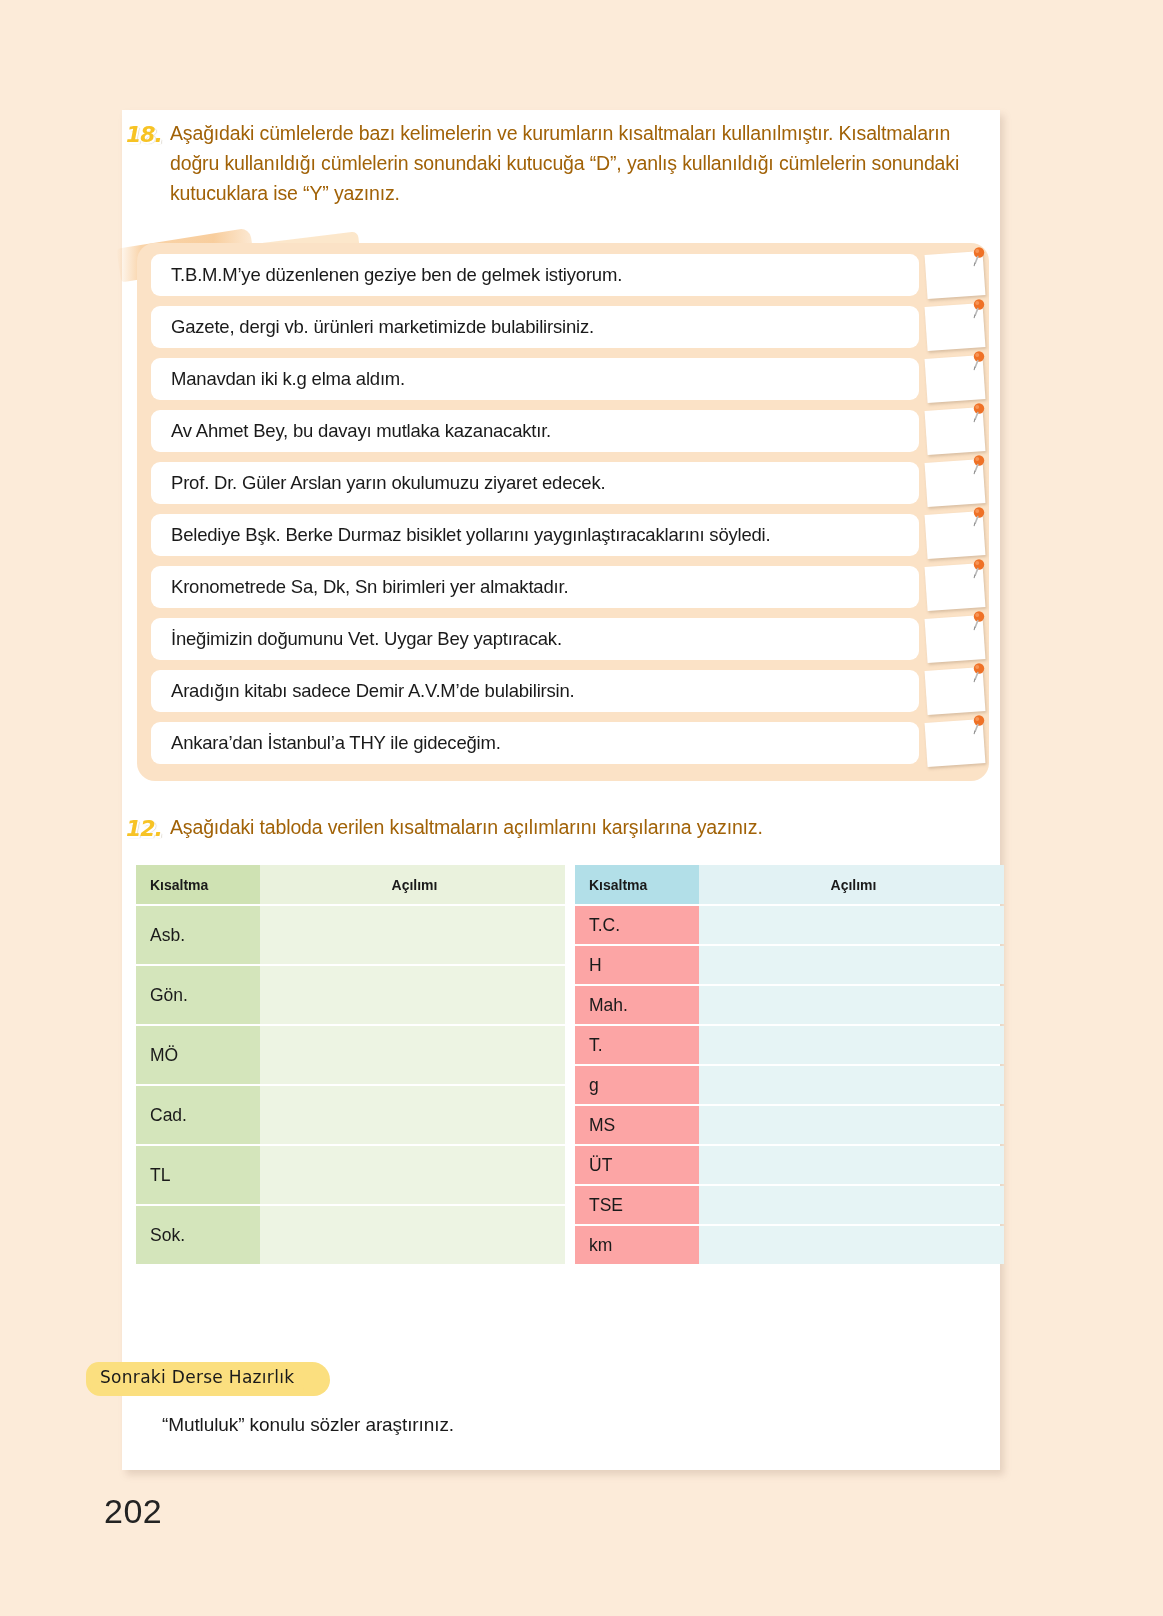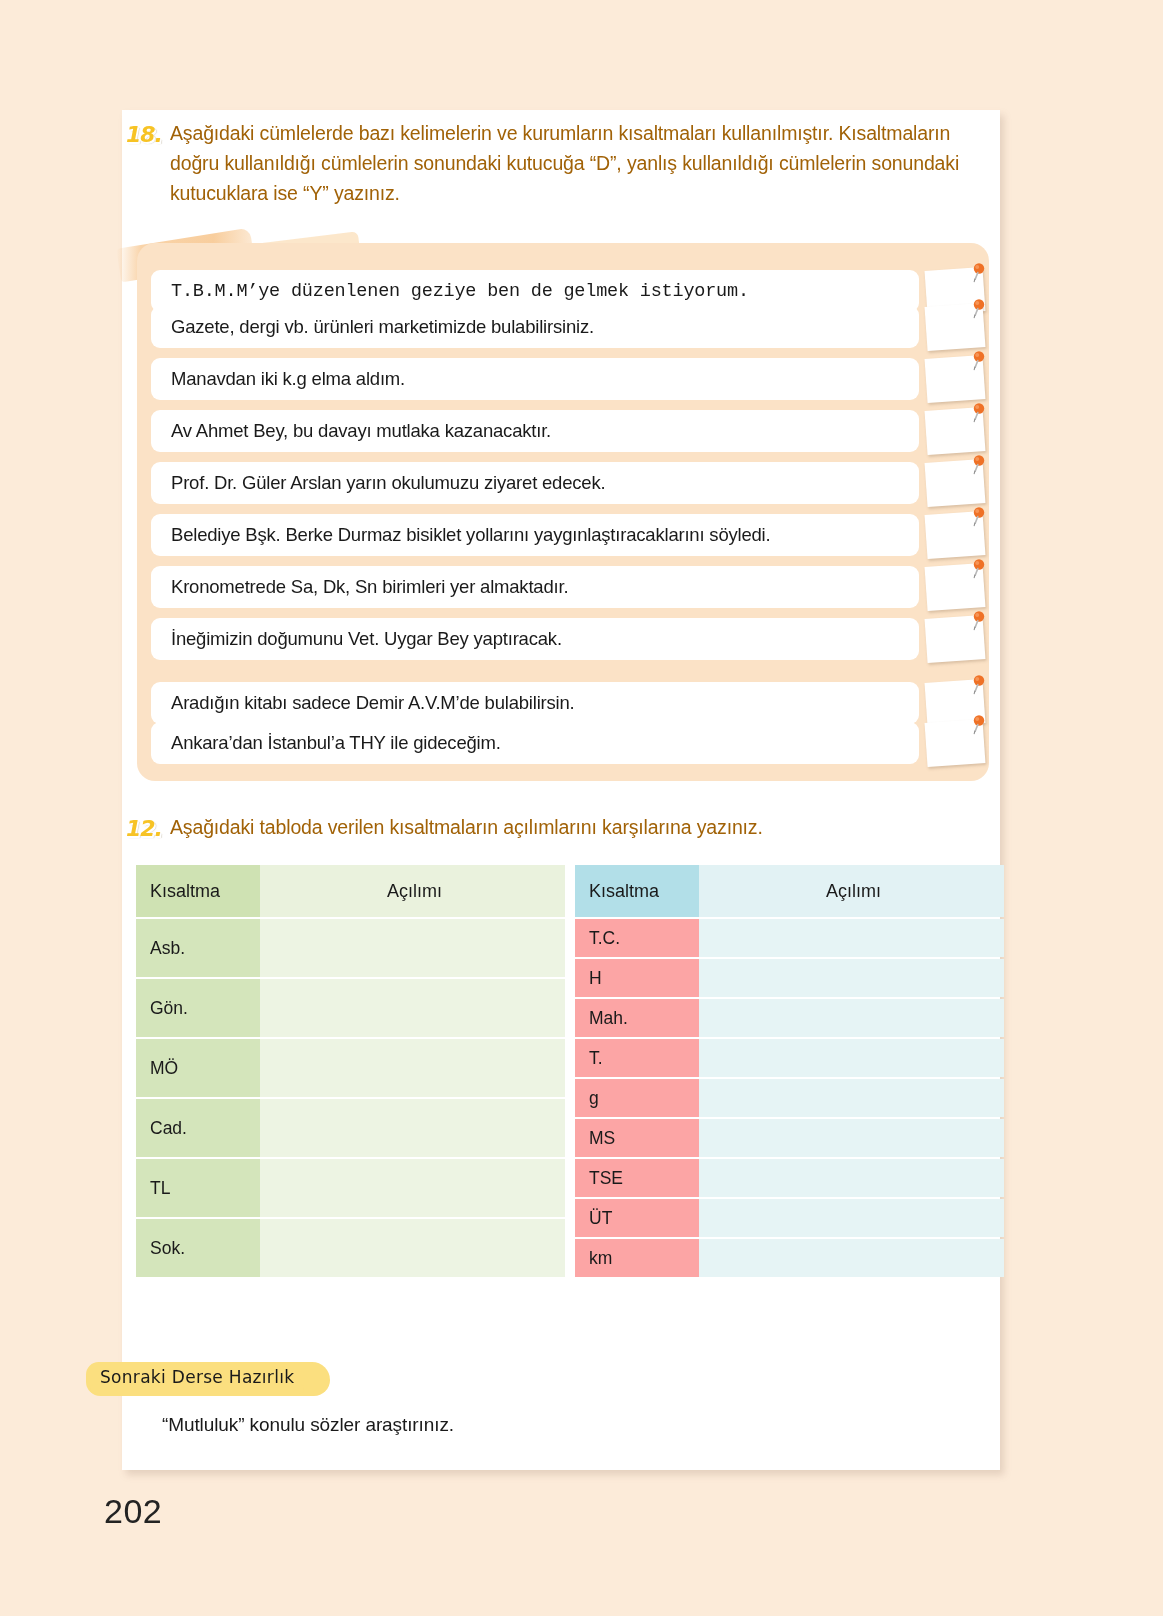--- a/index.html
+++ b/index.html
@@ -165,23 +165,23 @@
   .tbl td, .tbl th {
     height: 38px;
     padding: 0 0 0 14px;
     font-size: 17.5px;
     color: #1a1a1a;
     text-align: left;
     font-weight: normal;
     box-sizing: border-box;
   }
   .tbl th {
-    font-weight: normal;
-    font-size: 18px;
-    height: 52px;
+    font-weight: bold;
+    font-size: 14px;
+    height: 39px;
   }
   .tbl th.c-def, .tbl td.c-def {
     text-align: center;
     padding-left: 4px;
     margin-top: 48px;
   }
   .col-abbr { width: 124px; }
   .col-def  { width: 305px; }
 
   
@@ -264,21 +264,21 @@
   <div class="qnum">18.</div>
   <div class="qtext">Aşağıdaki cümlelerde bazı kelimelerin ve kurumların kısaltmaları kullanılmıştır. Kısaltmaların doğru kullanıldığı cümlelerin sonundaki kutucuğa “D”, yanlış kullanıldığı cümlelerin sonundaki kutucuklara ise “Y” yazınız.</div>
 </section>
 
 <div id="brush-stroke"></div>
 <div id="brush-stroke2"></div>
 
 <div id="ex-panel"></div>
 
 <div id="rows-host">
-    <div class="row" style="top: 270px; left: 137px; position: absolute; font-family: Liberation Mono, monospace;">
+    <div class="row" style="top: 254px; left: 137px; position: absolute;">
       <div class="sent-card">
         <span class="sent-text">T.B.M.M’ye düzenlenen geziye ben de gelmek istiyorum.</span>
       </div>
       <div class="note-wrap">
         <div class="note-card">
           <span style="display: block; text-align: center; line-height: 44px; font-size: 18px; color: rgb(26, 26, 26);"></span>
         </div>
         <svg class="pin" viewBox="0 0 18 22">
           <circle cx="11" cy="5.5" r="5.2" fill="#ef7126"></circle>
           <circle cx="9.2" cy="4.0" r="2.0" fill="#f79a5e" opacity="0.85"></circle>
@@ -392,21 +392,21 @@
           <span style="display: block; text-align: center; line-height: 44px; font-size: 18px; color: rgb(26, 26, 26);"></span>
         </div>
         <svg class="pin" viewBox="0 0 18 22">
           <circle cx="11" cy="5.5" r="5.2" fill="#ef7126"></circle>
           <circle cx="9.2" cy="4.0" r="2.0" fill="#f79a5e" opacity="0.85"></circle>
           <path d="M9.8 9.6 L7.2 16.2" stroke="#b9b9b9" stroke-width="1.6" stroke-linecap="round"></path>
           <path d="M6.9 16.0 L6.2 18.6" stroke="#8f8f8f" stroke-width="1.1" stroke-linecap="round"></path>
         </svg>
       </div>
     </div>
-    <div class="row" style="top: 670px; left: 137px; position: absolute; margin-top: 12px;">
+    <div class="row" style="top: 670px; left: 137px; position: absolute;">
       <div class="sent-card">
         <span class="sent-text">Aradığın kitabı sadece Demir A.V.M’de bulabilirsin.</span>
       </div>
       <div class="note-wrap">
         <div class="note-card">
           <span style="display: block; text-align: center; line-height: 44px; font-size: 18px; color: rgb(26, 26, 26);"></span>
         </div>
         <svg class="pin" viewBox="0 0 18 22">
           <circle cx="11" cy="5.5" r="5.2" fill="#ef7126"></circle>
           <circle cx="9.2" cy="4.0" r="2.0" fill="#f79a5e" opacity="0.85"></circle>
@@ -500,25 +500,25 @@
         </tr>
         <tr>
           <td class="c-abbr col-abbr">g</td>
           <td class="c-def col-def"></td>
         </tr>
         <tr>
           <td class="c-abbr col-abbr">MS</td>
           <td class="c-def col-def"></td>
         </tr>
         <tr>
+          <td class="c-abbr col-abbr">ÜT</td>
+          <td class="c-def col-def"></td>
+        </tr>
+        <tr>
           <td class="c-abbr col-abbr">TSE</td>
-          <td class="c-def col-def"></td>
-        </tr>
-        <tr>
-          <td class="c-abbr col-abbr">ÜT</td>
           <td class="c-def col-def"></td>
         </tr>
         <tr>
           <td class="c-abbr col-abbr">km</td>
           <td class="c-def col-def"></td>
         </tr>
       </tbody>
     </table>
 </div>
 

